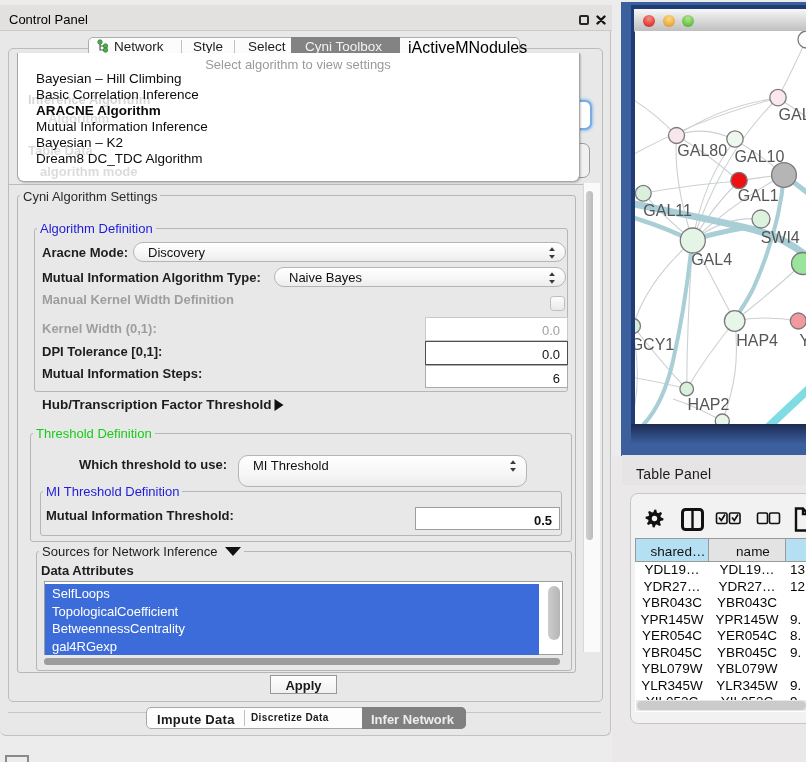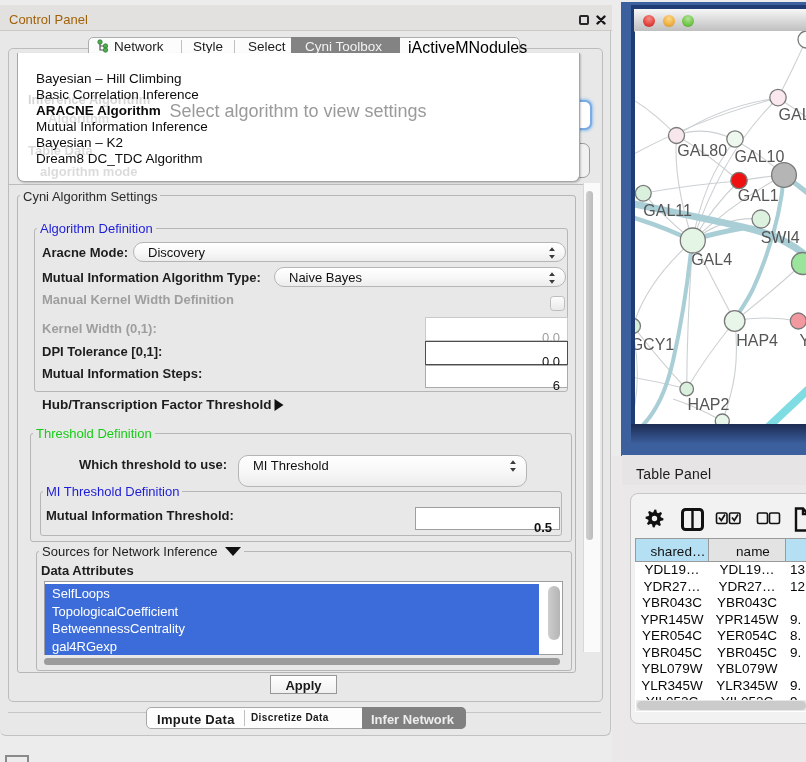--- a/index.html
+++ b/index.html
@@ -6,31 +6,31 @@
   body{width:806px;height:762px;overflow:hidden;font-family:"Liberation Sans",sans-serif;background:#eaeaea;position:relative;}
   .abs{position:absolute;}
   .lbl{font-size:13px;font-weight:bold;color:#1d1d1d;white-space:nowrap;}
   .dis{color:#9e9e9e;}
   .grp{position:absolute;border:1px solid #b6b6b6;border-radius:3px;}
   .gtitle{position:absolute;background:#e9e8e8;padding:0 3px;font-size:13px;white-space:nowrap;}
   .combo{position:absolute;background:linear-gradient(#ffffff,#f7f7f7 55%,#ececec);border:1px solid #b5b5b5;border-radius:10px;box-sizing:border-box;padding-left:44px;}
   .combo .ctext{position:absolute;left:14px;top:2px;font-size:13px;color:#111;}
   .stepper{position:absolute;right:9px;top:4px;width:8px;height:12px;}
   .field{position:absolute;background:#fff;border:1px solid #bdbdbd;box-sizing:border-box;font-size:13px;text-align:right;}
-  .ftext{position:absolute;right:7px;top:12px;}
+  .ftext{position:absolute;right:7px;top:5px;}
 </style>
 </head>
 <body>
 
 <div class="abs" style="left:0;top:0;width:620px;height:762px;background:#ececec;"></div>
 
 <div class="abs" style="left:0;top:5px;width:610px;height:730px;background:#e9e8e8;border-right:1px solid #c2c2c2;border-bottom:1px solid #c2c2c2;border-radius:0 0 6px 6px;"></div>
 
 <div class="abs" style="left:0;top:5px;width:618px;height:25px;background:#e2e1e0;border-bottom:1px solid #cbcac9;"></div>
-<div class="abs" style="left:9px;top:12px;font-size:13px;color:#a16207;">Control Panel</div>
+<div class="abs" style="left:9px;top:12px;font-size:13px;color:#000000;">Control Panel</div>
 <div class="abs" style="left:579px;top:15px;width:6px;height:6px;border:2px solid #262626;border-radius:2px;"></div>
 <svg class="abs" style="left:596px;top:15px;" width="10" height="10" viewBox="0 0 10 10">
     <path d="M1.5 1.5 L8.5 8.5 M8.5 1.5 L1.5 8.5" stroke="#161616" stroke-width="2.4" stroke-linecap="round"></path>
   </svg>
 
 <div class="abs" style="left:8px;top:48px;width:593px;height:652px;background:#e9e8e8;border:1px solid #bcbcbc;border-radius:5px;"></div>
 
 <div class="abs" style="left:88px;top:37px;width:432px;height:21px;background:#fcfcfc;border:1px solid #adadad;border-radius:5px;box-sizing:border-box;"></div>
 <div class="abs" style="left:291px;top:37px;width:109px;height:21px;background:#838383;"></div>
 <div class="abs" style="left:181px;top:40px;width:1px;height:15px;background:#c0c0c0;"></div>
@@ -141,21 +141,21 @@
 <div class="abs" style="left:251px;top:712px;font-size:10px;font-weight:bold;color:#1a1a1a;letter-spacing:0.4px;">Discretize Data</div>
 <div class="abs" style="left:371px;top:712px;font-size:13px;font-weight:bold;color:#ededed;">Infer Network</div>
 
 <div class="abs" style="left:5px;top:755px;width:20px;height:10px;background:#ececec;border:2px solid #8a8a8a;"></div>
 
 <div class="abs" style="left:17px;top:53px;width:563px;height:129px;background:#fff;border:1px solid #a6a6a6;border-top:none;border-radius:0 0 7px 7px;box-sizing:border-box;box-shadow:1px 1px 2px rgba(0,0,0,0.2);"></div>
 <div class="abs" style="left:28px;top:92px;font-size:13px;font-weight:bold;color:rgba(90,90,90,0.25);">Inference Algorithm</div>
 <div class="abs" style="left:48px;top:111px;font-size:13px;font-weight:bold;color:rgba(90,90,90,0.2);">Algorithm</div>
 <div class="abs" style="left:28px;top:143px;font-size:13px;font-weight:bold;color:rgba(90,90,90,0.22);">Table Data</div>
 <div class="abs" style="left:40px;top:164px;font-size:13px;font-weight:bold;color:rgba(90,90,90,0.22);">algorithm mode</div>
-<div class="abs" style="left:0;top:57px;width:596px;text-align:center;font-size:18px;color:#9a9a9a;margin-top:44px;">Select algorithm to view settings</div>
+<div class="abs" style="left:0;top:57px;width:596px;text-align:center;font-size:13px;color:#9a9a9a;">Select algorithm to view settings</div>
 <div class="abs" style="left:36px;top:71px;font-size:13.5px;color:#0c0c0c;line-height:16.1px;">Bayesian – Hill Climbing<br>Basic Correlation Inference<br><b>ARACNE Algorithm</b><br>Mutual Information Inference<br>Bayesian – K2<br>Dream8 DC_TDC Algorithm</div>
 
 <div class="abs" style="left:615px;top:369px;width:5px;height:9px;border-right:1.5px solid #9a9a9a;border-radius:0 50% 50% 0;"></div>
 
 <div class="abs" style="left:612px;top:0;width:194px;height:456px;background:#ececec;"></div>
 <div class="abs" style="left:621px;top:2px;width:185px;height:454px;background:#3c5f9e;"></div>
 
 <div class="abs" style="left:631px;top:5px;width:175px;height:423px;background:#1f3c74;"></div>
 <div class="abs" style="left:631px;top:424px;width:175px;height:20px;background:linear-gradient(#1c2b52,#3c5f9e);"></div>
 <div class="abs" style="left:634px;top:9px;width:172px;height:22px;background:linear-gradient(#f7f7f7,#cdcdcd 75%,#bfbfbf);border-bottom:1px solid #8e8e8e;"></div>

